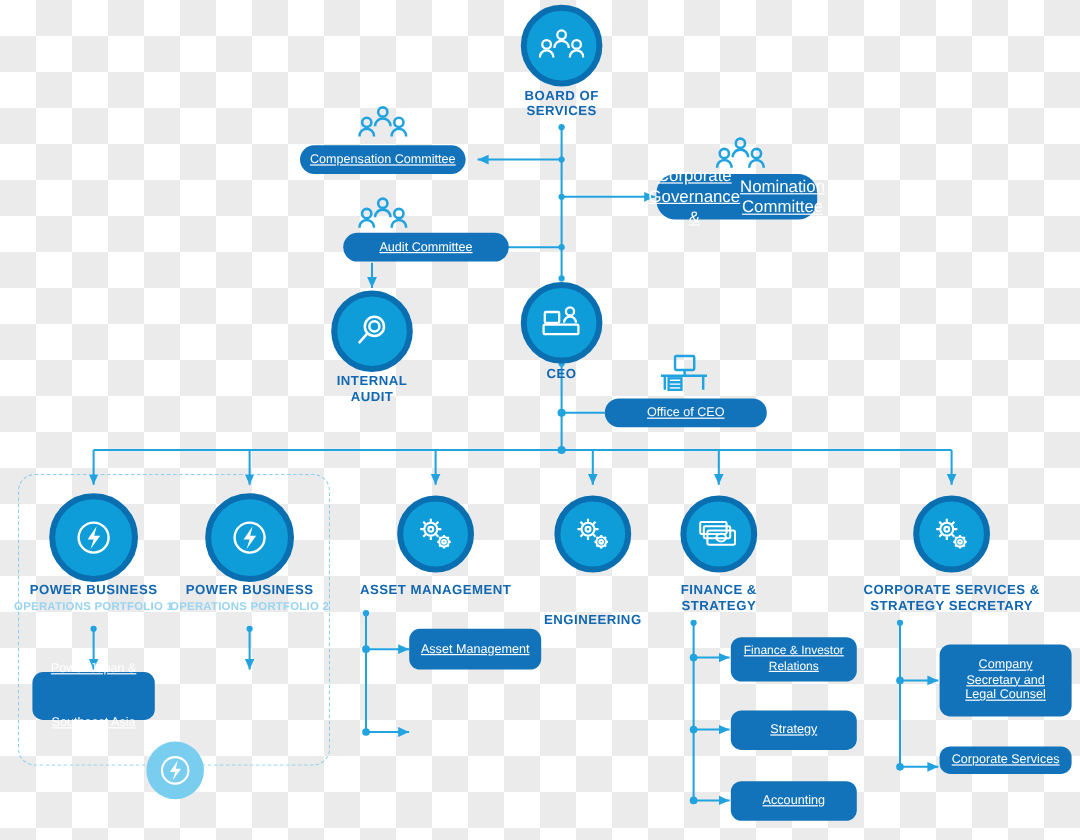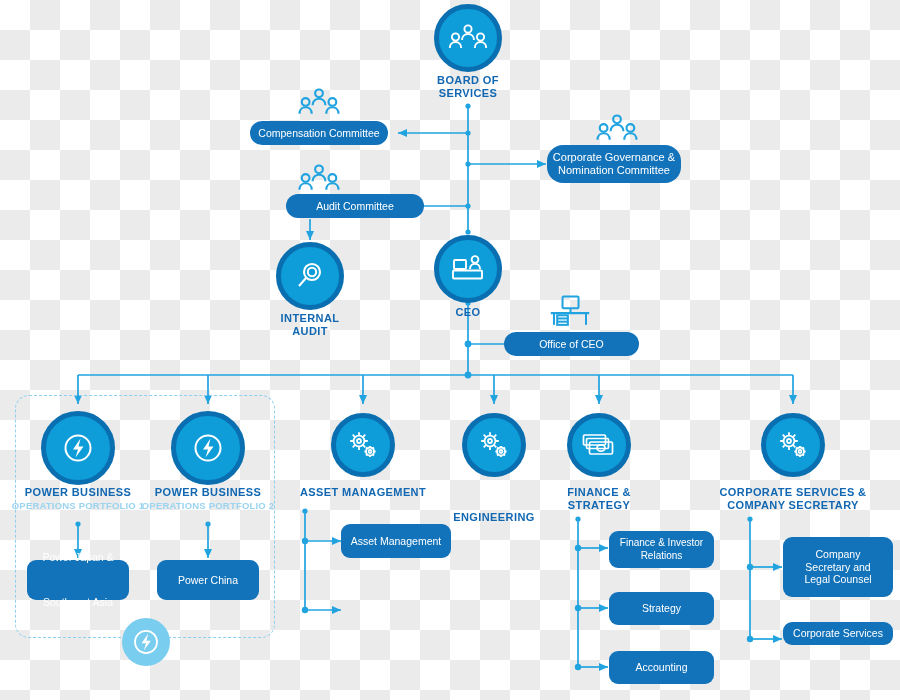--- a/index.html
+++ b/index.html
@@ -51,20 +51,21 @@
   }
 
   
   .pill{
     background:#1273ba;
     color:#ffffff;
     display:flex;align-items:center;justify-content:center;
     text-align:center;
     border-radius:9px;
     line-height:1.22;
+    text-decoration:underline;
   }
   .pill.round{border-radius:16px;}
 
   .dashbox{
     position:absolute;
     border:1.4px dashed #8ecff0;
     border-radius:14px;
     box-sizing:border-box;
   }
   .ghost{
@@ -182,21 +183,21 @@
   <div class="node" style="left:591px;top:114px;width:52px;height:30px;">
     <svg width="52" height="30" viewBox="0 0 38 28" fill="none" stroke="#21a3e0" stroke-width="2">
       <circle cx="19" cy="5" r="3.6"></circle>
       <path d="M13 16c0-3.6 2.7-6 6-6s6 2.4 6 6"></path>
       <circle cx="6.5" cy="13" r="3.6"></circle>
       <path d="M0.8 24c0-3.6 2.5-6 5.7-6s5.7 2.4 5.7 6"></path>
       <circle cx="31.5" cy="13" r="3.6"></circle>
       <path d="M25.8 24c0-3.6 2.5-6 5.7-6s5.7 2.4 5.7 6"></path>
     </svg>
   </div>
-  <div class="node pill round" style="left:547px;top:145px;width:134px;height:38px;font-size:11px;flex-direction:column;">
+  <div class="node pill round" style="left:547px;top:145px;width:134px;height:38px;font-size:14px;">
     <span>Corporate Governance &amp;</span>
     <span>Nomination Committee</span>
   </div>
 
   <div class="node" style="left:293px;top:164px;width:52px;height:30px;">
     <svg width="52" height="30" viewBox="0 0 38 28" fill="none" stroke="#21a3e0" stroke-width="2">
       <circle cx="19" cy="5" r="3.6"></circle>
       <path d="M13 16c0-3.6 2.7-6 6-6s6 2.4 6 6"></path>
       <circle cx="6.5" cy="13" r="3.6"></circle>
       <path d="M0.8 24c0-3.6 2.5-6 5.7-6s5.7 2.4 5.7 6"></path>
@@ -322,29 +323,28 @@
         <circle cx="12" cy="11" r="2"></circle>
         <path d="M12 2.2v3 M12 17v3 M3.2 11h3 M17.8 11h3 M5.7 4.7l2.1 2.1 M16.2 15.2l2.1 2.1 M18.3 4.7l-2.1 2.1 M7.8 15.2l-2.1 2.1"></path>
         <circle cx="23" cy="21.5" r="4"></circle>
         <circle cx="23" cy="21.5" r="1.5"></circle>
         <path d="M23 15.9v2 M23 25.1v2 M17.4 21.5h2 M26.6 21.5h2 M19 17.5l1.5 1.5 M25.5 24l1.5 1.5 M27 17.5L25.5 19 M20.5 24L19 25.5"></path>
       </svg>
     </span>
   </div>
   <div class="caplabel" style="left:703px;top:486px;width:180px;font-size:11px;">
     <span>CORPORATE SERVICES  &amp;</span><br>
-    <span>COMPANY SECRETARY</span>
+    <span>STRATEGY SECRETARY</span>
   </div>
 
   <div class="node pill" style="left:27px;top:560px;width:102px;height:40px;font-size:10.5px;flex-direction:column;gap:32px;">
     <span>Power Japan &amp;</span>
     <span>Southeast Asia</span>
   </div>
 
-  <div class="node pill" style="left:157px;top:560px;width:102px;height:40px;font-size:10.5px;">Power China</div>
 
   <div class="node pill" style="left:341px;top:524px;width:110px;height:34px;font-size:10.5px;">Asset Management</div>
 
 
   <div class="node pill" style="left:609px;top:531px;width:105px;height:37px;font-size:10px;flex-direction:column;">
     <span>Finance &amp; Investor</span>
     <span>Relations</span>
   </div>
 
   <div class="node pill" style="left:609px;top:592px;width:105px;height:33px;font-size:10.5px;">Strategy</div>

